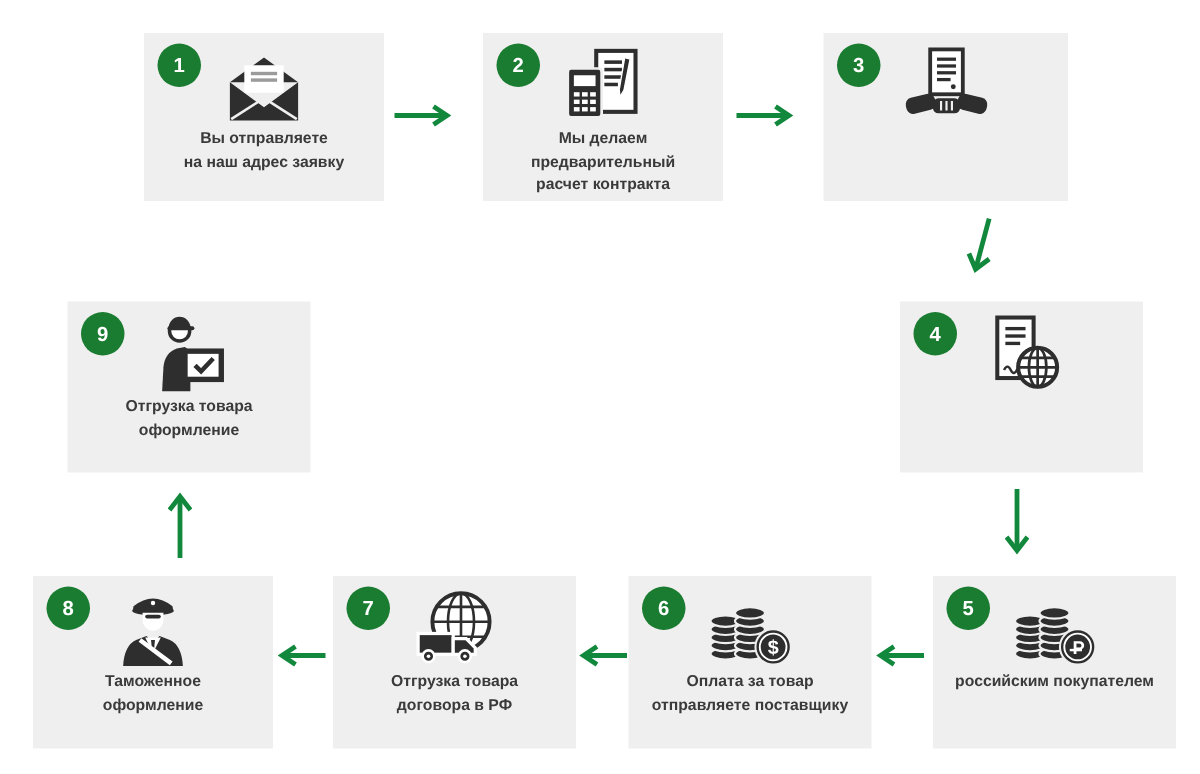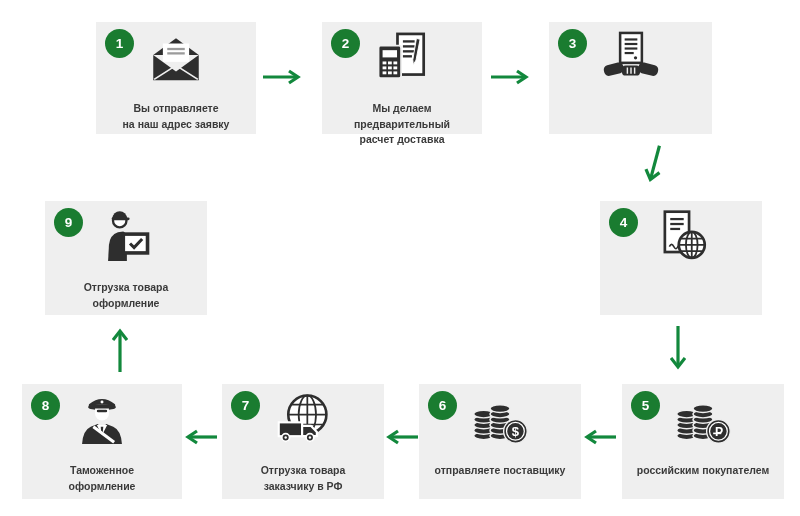--- a/index.html
+++ b/index.html
@@ -13,21 +13,21 @@
   *{box-sizing:border-box;}
   body{margin:0;background:var(--page-bg);font-family:"Liberation Sans",sans-serif;}
   .canvas{position:relative;width:800px;height:516px;background:var(--page-bg);overflow:hidden;}
   .block{position:absolute;width:160px;height:112px;background:var(--block-bg);}
   .badge{
     position:absolute;left:9px;top:7px;width:29px;height:29px;border-radius:50%;
     background:var(--badge-green);color:#fff;font-weight:bold;font-size:13.5px;
     display:flex;align-items:center;justify-content:center;
   }
   .icon-wrap{height:52px;margin-top:8px;display:flex;align-items:flex-end;justify-content:center;color:var(--icon-dark);}
-  .label{margin-top:19px;text-align:center;font-size:10.5px;font-weight:bold;color:var(--text);line-height:1.48;padding:0 2px;}
+  .label{margin-top:3px;text-align:center;font-size:10.5px;font-weight:bold;color:var(--text);line-height:1.48;padding:0 2px;}
   .arrow{position:absolute;color:var(--green);}
   .arrow path{stroke:currentColor;stroke-width:3.2;fill:none;}
   
   .b1{left:96px;top:22px;}
   .b2{left:322px;top:22px;}
   .b3{left:549px;top:22px;width:163px;}
   .b9{left:45px;top:201px;width:162px;height:114px;}
   .b4{left:600px;top:201px;width:162px;height:114px;}
   .b8{left:22px;top:384px;height:115px;}
   .b7{left:222px;top:384px;width:162px;height:115px;}
@@ -87,21 +87,21 @@
             <rect x="21.5" y="39" width="4.2" height="3.2"></rect>
           <rect x="9.5" y="44.5" width="4.2" height="3.2"></rect>
             <rect x="15.5" y="44.5" width="4.2" height="3.2"></rect>
             <rect x="21.5" y="44.5" width="4.2" height="3.2"></rect>
         </g>
       </svg>
     </div>
     <div class="label">
       <div>Мы делаем</div>
       <div>предварительный</div>
-      <div>расчет доставка</div>
+      <div>расчет контракта</div>
     </div>
   </div>
 
   <div class="block b3">
     <div class="badge">3</div>
     <div class="icon-wrap">
       <svg width="58" height="51" viewBox="0 0 64 56">
         <rect x="20" y="2" width="24" height="33" fill="#fff" stroke="#2e2e2e" stroke-width="2.8"></rect>
         <rect x="25" y="8" width="14" height="2.4" fill="#2e2e2e"></rect>
         <rect x="25" y="13" width="14" height="2.4" fill="#2e2e2e"></rect>
@@ -180,20 +180,21 @@
             <ellipse cx="33" cy="27" rx="11" ry="4.2"></ellipse>
           <ellipse cx="33" cy="21" rx="11" ry="4.2"></ellipse>
             <ellipse cx="33" cy="15" rx="11" ry="4.2"></ellipse>
         </g>
         <circle cx="50" cy="40" r="13" fill="#2e2e2e" stroke="#efefef" stroke-width="1.5"></circle>
         <circle cx="50" cy="40" r="9.8" fill="none" stroke="#fff" stroke-width="1.4"></circle>
         <text x="50" y="45.2" font-size="14.5" font-weight="bold" fill="#fff" text-anchor="middle">$</text>
       </svg>
     </div>
     <div class="label">
+      <div>Оплата за товар</div>
       <div>отправляете поставщику</div>
     </div>
   </div>
 
   <div class="block b7">
     <div class="badge">7</div>
     <div class="icon-wrap">
       <svg width="58" height="52" viewBox="0 0 66 60">
         <circle cx="38" cy="26" r="22" fill="#fff" stroke="#2e2e2e" stroke-width="3"></circle>
         <ellipse cx="38" cy="26" rx="10" ry="22" fill="none" stroke="#2e2e2e" stroke-width="2"></ellipse>
@@ -201,21 +202,21 @@
         <rect x="5" y="35" width="27" height="16" fill="#2e2e2e" stroke="#fff" stroke-width="2.5"></rect>
         <path d="M32,39 h10 l7,7 v5 h-17 z" fill="#2e2e2e" stroke="#fff" stroke-width="2.5"></path>
         <circle cx="13" cy="52.5" r="4.5" fill="#2e2e2e" stroke="#fff" stroke-width="2"></circle>
         <circle cx="41" cy="52.5" r="4.5" fill="#2e2e2e" stroke="#fff" stroke-width="2"></circle>
         <circle cx="13" cy="52.5" r="1.4" fill="#fff"></circle>
         <circle cx="41" cy="52.5" r="1.4" fill="#fff"></circle>
       </svg>
     </div>
     <div class="label">
       <div>Отгрузка товара</div>
-      <div>заказчику в РФ</div>
+      <div>договора в РФ</div>
     </div>
   </div>
 
   <div class="block b8">
     <div class="badge">8</div>
     <div class="icon-wrap">
       <svg width="56" height="52" viewBox="0 0 64 60">
         <path d="M17,14 q15,-12 30,0 l0.5,3 q-15.5,-5 -31,0 z" fill="#2e2e2e"></path>
         <ellipse cx="32" cy="17.5" rx="16" ry="3.4" fill="#2e2e2e"></ellipse>
         <circle cx="32" cy="11.5" r="1.7" fill="#fff"></circle>

